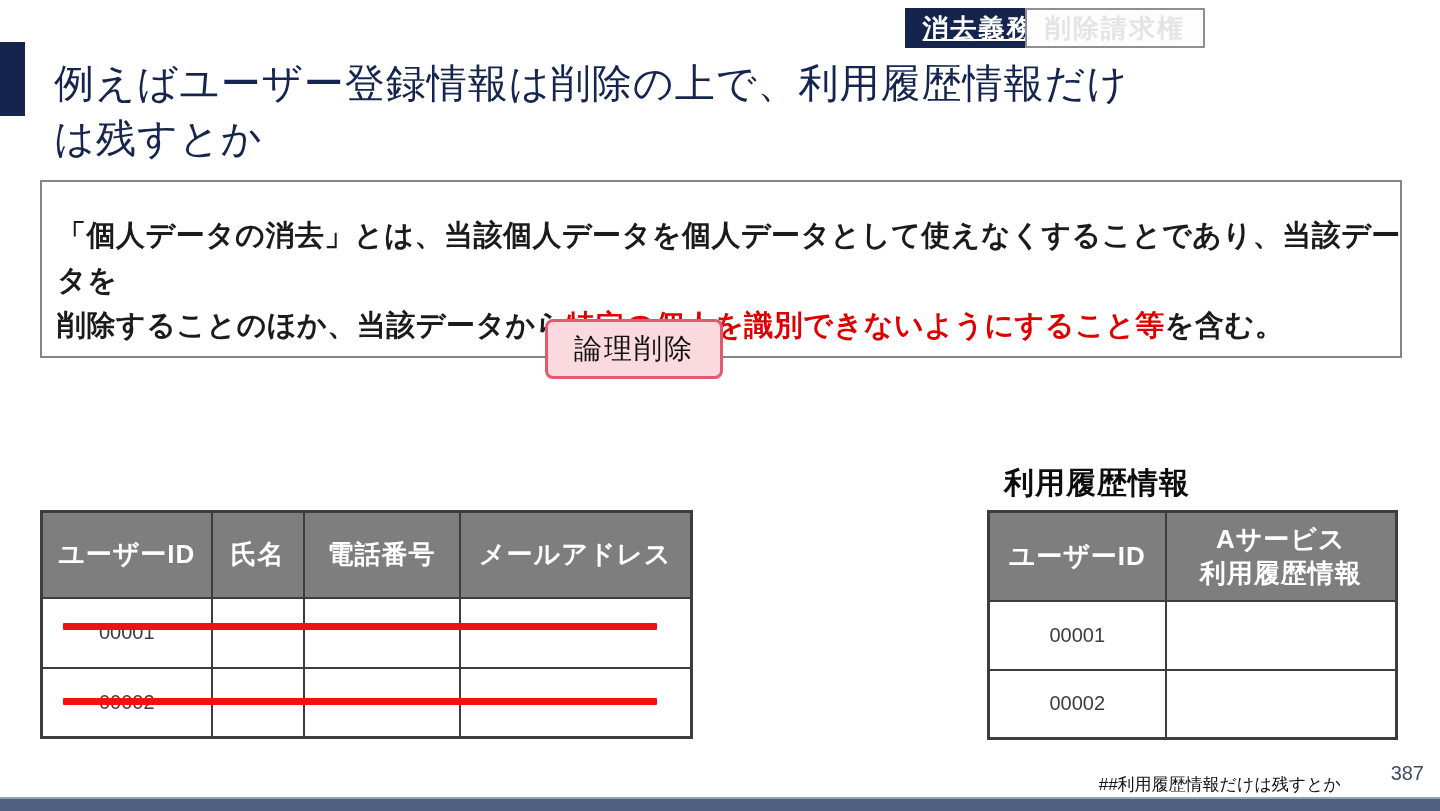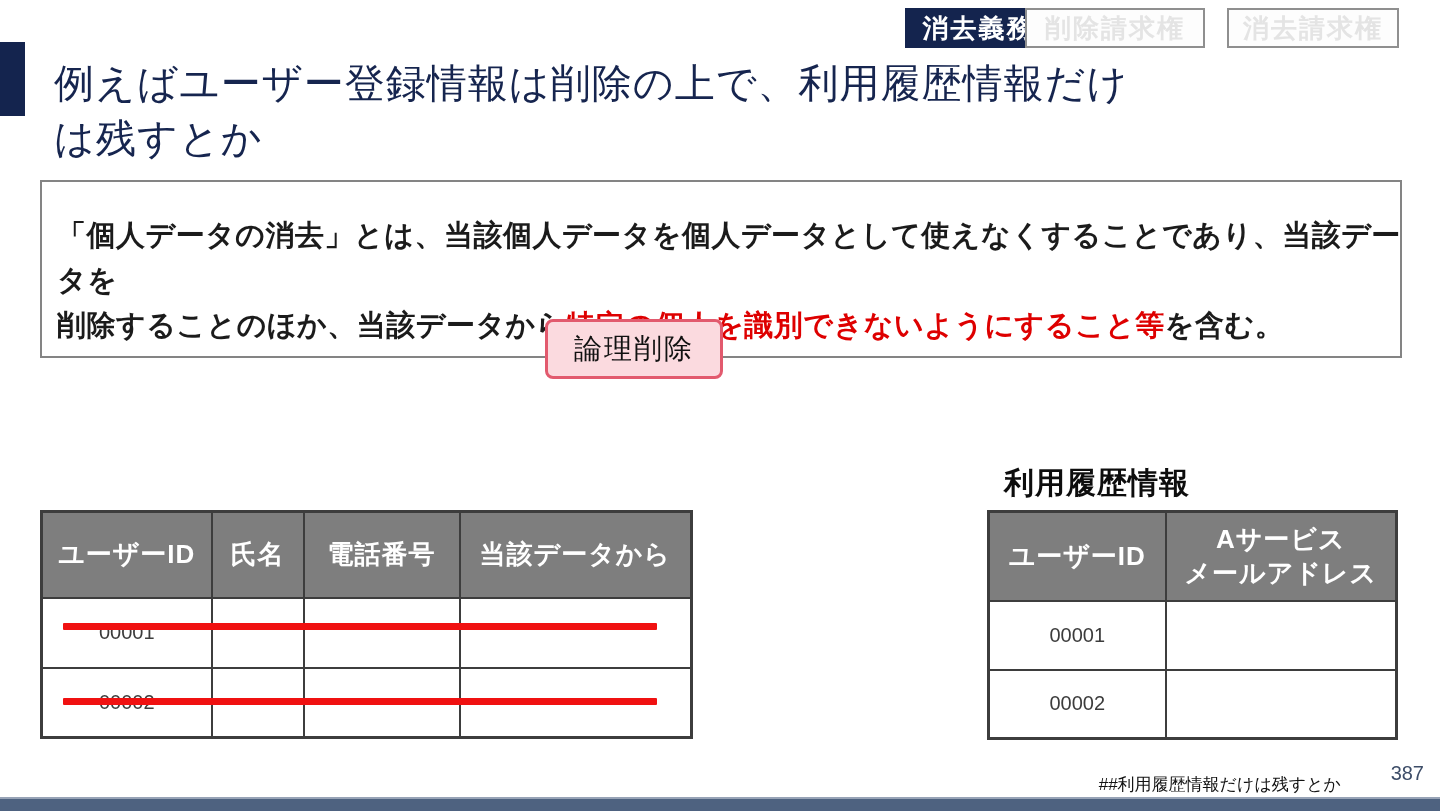--- a/index.html
+++ b/index.html
@@ -7,21 +7,21 @@
   body { font-family:"Liberation Sans","DejaVu Sans",sans-serif; }
   .slide {
     position:relative; width:1440px; height:811px;
     background:#ffffff; overflow:hidden;
   }
 
   
   .tab { position:absolute; top:8px; height:40px; display:flex;
          align-items:center; justify-content:center;
          font-size:26px; font-weight:bold; letter-spacing:2px; cursor:pointer; }
-  .tab-active   { left:905px;  width:147px; background:#14244E; color:#ffffff; }
+  .tab-active   { left:905px;  width:147px; background:#14244E; color:#ffffff;text-decoration:underline; }
   .tab-inactive { background:#fdfdfd; border:2px solid #8f8f8f; color:#e4e4e4; }
   .tab-2 { left:1025px; width:180px; }
   .tab-3 { left:1227px; width:172px; }
 
   
   .title-accent { position:absolute; left:0; top:42px; width:25px; height:74px; background:#14244E; }
   .page-title {
     position:absolute; left:54px; top:56px; width:1100px;
     font-size:40px; font-weight:normal; color:#16254F; letter-spacing:1px;
   }
@@ -93,42 +93,41 @@
     background:#4E6280; border-top:2px solid #97A3B6;
   }
 </style>
 </head>
 <body>
 
 <div class="slide">
 
   <div class="tab tab-active">消去義務</div>
   <div class="tab tab-inactive tab-2">削除請求権</div>
-  <div class="tab tab-inactive tab-3">消去請求権</div>
 
   <div class="title-accent"></div>
   <h1 class="page-title">例えばユーザー登録情報は削除の上で、利用履歴情報だけは残すとか</h1>
 
   <div class="def-box"></div>
   <p class="def-text"><span>「個人データの消去」とは、当該個人データを個人データとして使えなくすることであり、当該データを</span><br><span>削除することのほか、当該データから</span><span class="red">特定の個人を識別できないようにすること等</span><span>を含む。</span></p>
   <div class="badge">論理削除</div>
 
   <table class="datatbl tbl-left">
     <colgroup>
         <col style="width:170px">
         <col style="width:92px">
         <col style="width:156px">
         <col style="width:232px">
       </colgroup>
     <tbody>
         <tr>
       <th>ユーザーID</th>
       <th>氏名</th>
       <th>電話番号</th>
-      <th>当該データから</th>
+      <th>メールアドレス</th>
     </tr>
     <tr>
       <td class="idcell">00001</td>
       <td></td>
       <td></td>
       <td></td>
     </tr>
     <tr>
       <td class="idcell">00002</td>
       <td></td>
@@ -143,21 +142,21 @@
   <div class="tbl-title tbl-title-right">利用履歴情報</div>
   <table class="datatbl tbl-right">
     <colgroup>
         <col style="width:177px">
         <col style="width:231px">
       </colgroup>
     <tbody>
         <tr>
       <th>ユーザーID</th>
       <th>Aサービス
-メールアドレス</th>
+利用履歴情報</th>
     </tr>
     <tr>
       <td class="idcell">00001</td>
       <td></td>
     </tr>
     <tr>
       <td class="idcell">00002</td>
       <td></td>
     </tr>
   </tbody>

